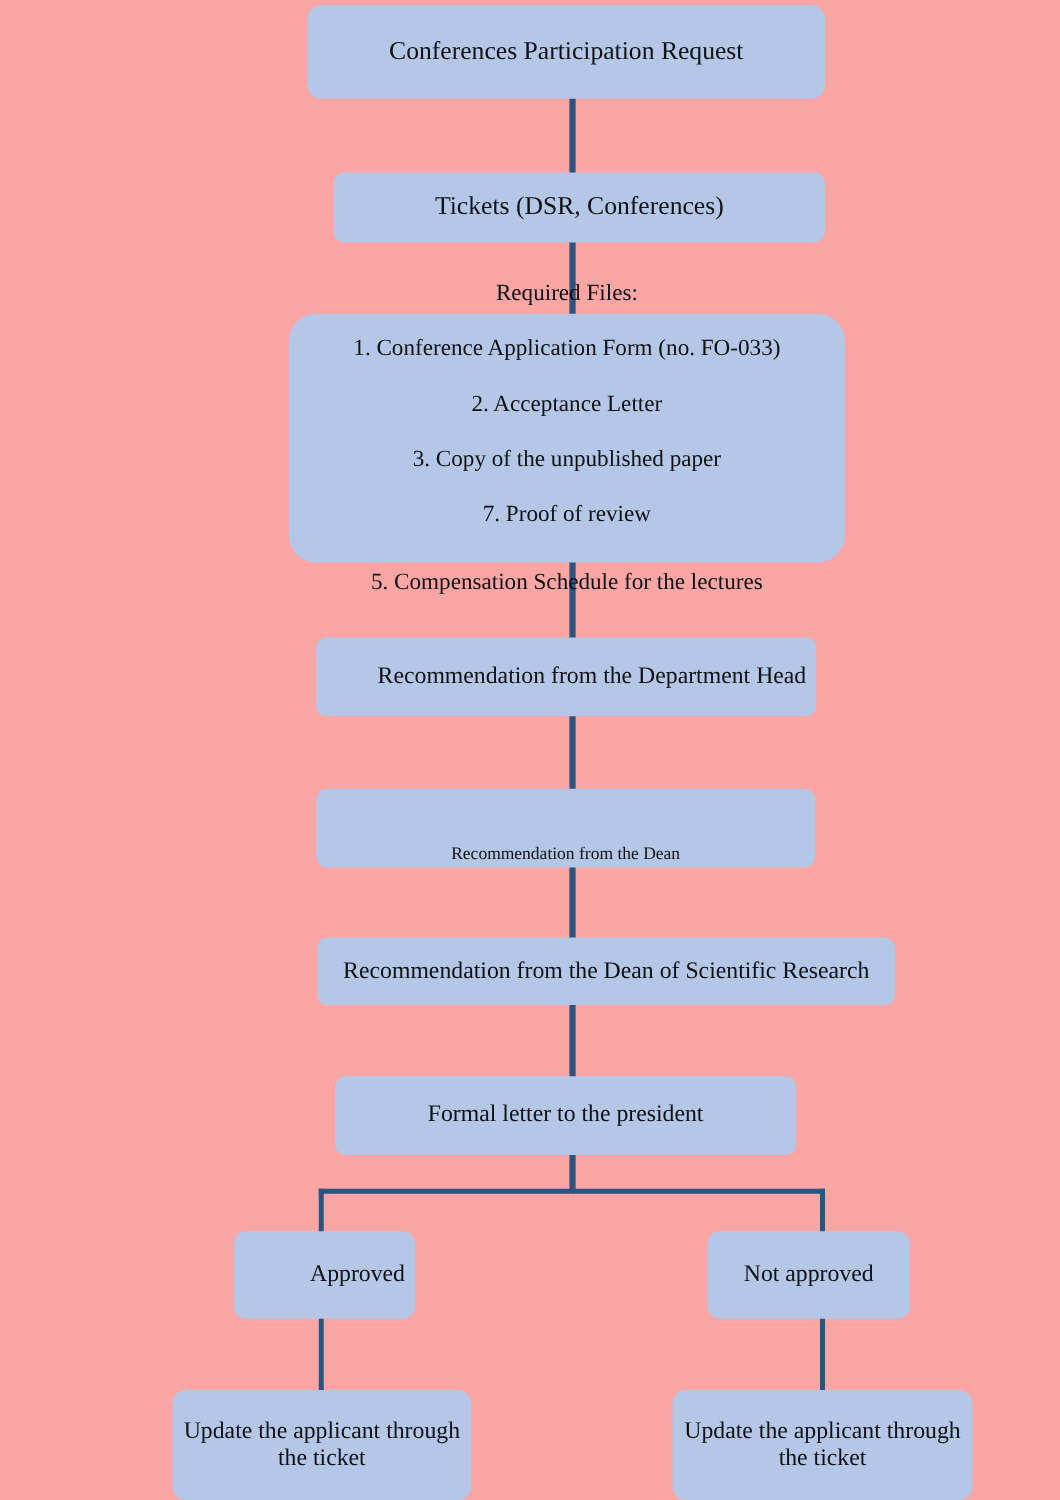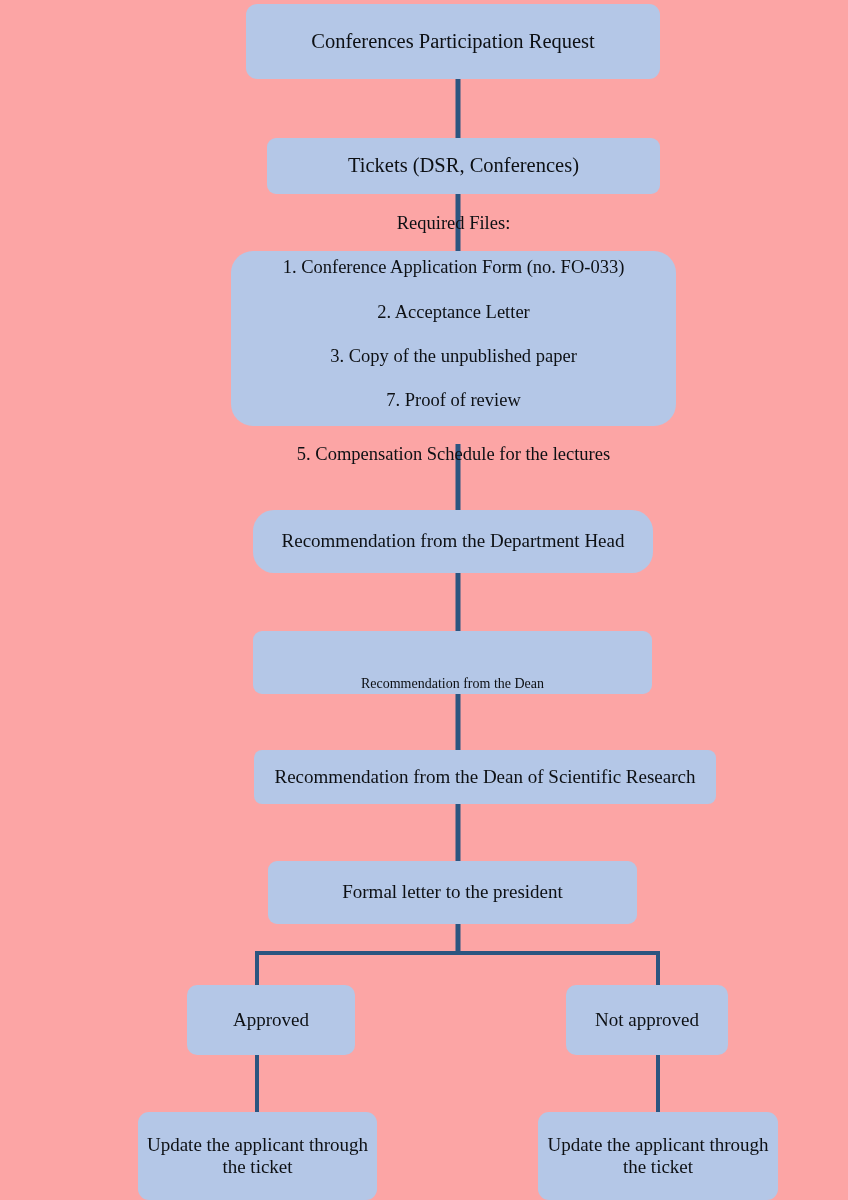--- a/index.html
+++ b/index.html
@@ -46,26 +46,26 @@
   }
   .node .txt {
     display: block;
     width: 100%;
     white-space: pre-line;
   }
 
   
   #n-request   { left:246px; top:4px;    width:414px; height:75px;  border-radius:11px; font-size:20.5px; }
   #n-tickets   { left:267px; top:138px;  width:393px; height:56px;  border-radius:9px;  font-size:20.5px; }
-  #n-files     { left:231px; top:251px;  width:445px; height:175px; border-radius:22px; font-size:18.5px; }
-  #n-dept      { left:253px; top:510px;  width:400px; height:63px;  border-radius:21px;  font-size:19px; }
+  #n-files     { left:231px; top:251px;  width:445px; height:199px; border-radius:22px; font-size:18.5px; }
+  #n-dept      { left:253px; top:510px;  width:400px; height:63px;  border-radius:8px;  font-size:19px;text-align:right; }
   #n-dean      { left:253px; top:631px;  width:399px; height:63px;  border-radius:9px;  font-size:14px;align-items:flex-end; }
   #n-dsr       { left:254px; top:750px;  width:462px; height:54px;  border-radius:8px;  font-size:19px; }
   #n-formal    { left:268px; top:861px;  width:369px; height:63px;  border-radius:9px;  font-size:19px; }
-  #n-approved  { left:187px; top:985px;  width:168px; height:70px;  border-radius:10px; font-size:19px; }
+  #n-approved  { left:187px; top:985px;  width:145px; height:70px;  border-radius:10px; font-size:19px;text-align:right; }
   #n-notappr   { left:566px; top:985px;  width:162px; height:70px;  border-radius:10px; font-size:19px; }
   #n-upd-left  { left:138px; top:1112px; width:239px; height:88px;  border-radius:11px; font-size:19px; }
   #n-upd-right { left:538px; top:1112px; width:240px; height:88px;  border-radius:11px; font-size:19px; }
 
   #n-files .txt { line-height: 1.20; }
   #n-files .gap { display:block; height: 9px; }
 </style>
 </head>
 <body>
 

